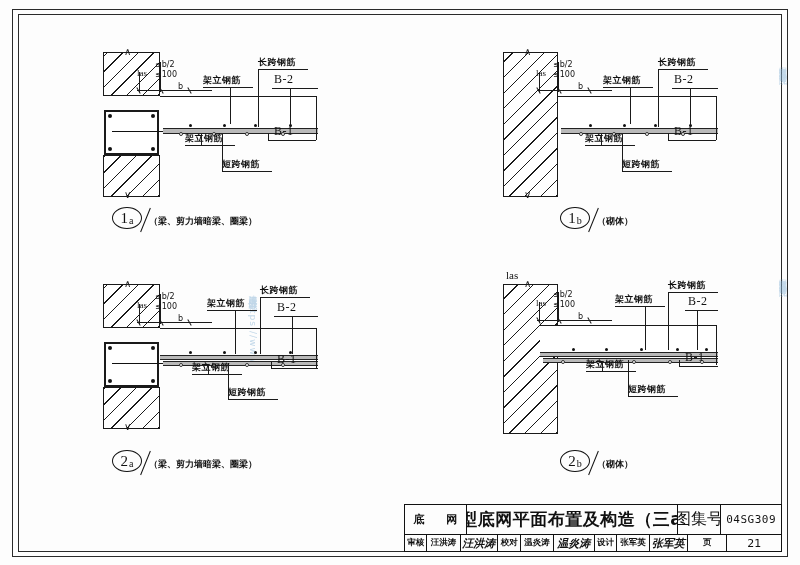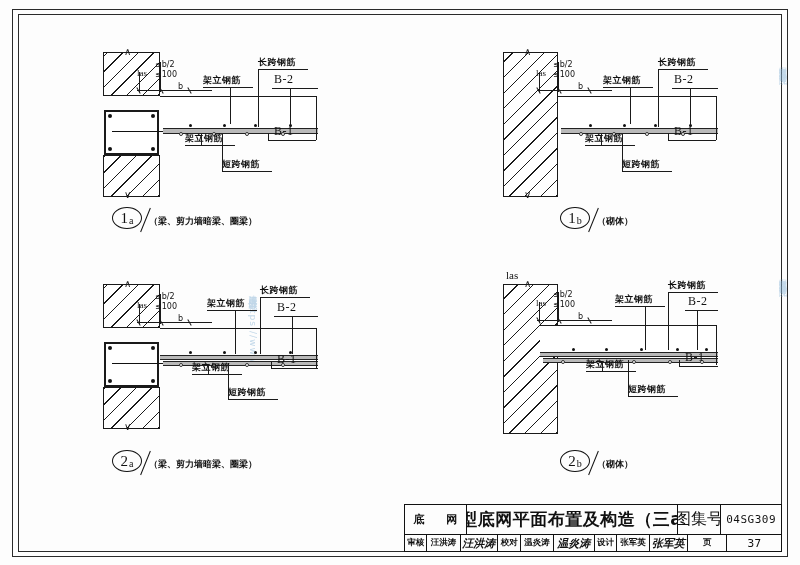--- a/index.html
+++ b/index.html
@@ -556,17 +556,17 @@
       <div class="tb-cell c-lbl-sm w-审核">审核</div>
       <div class="tb-cell c-lbl-sm w-审核v">汪洪涛</div>
       <div class="tb-cell c-sig w-sig1">汪洪涛</div>
       <div class="tb-cell c-lbl-sm w-校对">校对</div>
       <div class="tb-cell c-lbl-sm w-校对v">温炎涛</div>
       <div class="tb-cell c-sig w-sig2">温炎涛</div>
       <div class="tb-cell c-lbl-sm w-设计">设计</div>
       <div class="tb-cell c-lbl-sm w-设计v">张军英</div>
       <div class="tb-cell c-sig w-sig3">张军英</div>
       <div class="tb-cell c-lbl-sm w-页">页</div>
-      <div class="tb-cell w-页v" style="font-size:11px;">37</div>
+      <div class="tb-cell w-页v" style="font-size:11px;">21</div>
     </div>
   </div>
 
 </div>
 
 </body></html>

